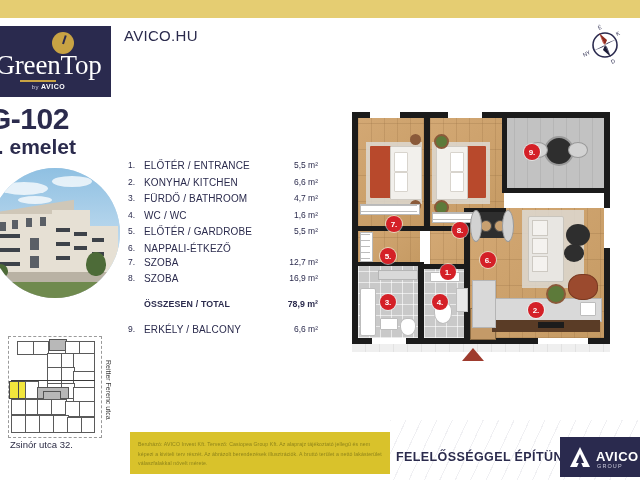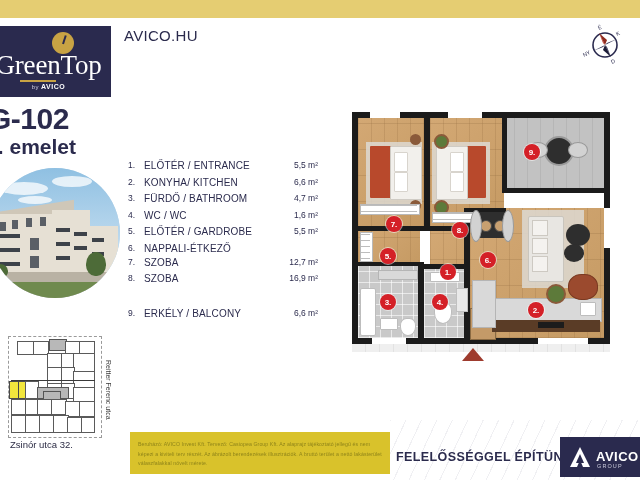--- a/index.html
+++ b/index.html
@@ -347,20 +347,25 @@
       <tr class="row">
         <td class="c-num">8.</td>
         <td class="c-name">SZOBA</td>
         <td class="c-area">16,9 m²</td>
       </tr>
       <tr class="sp-row">
             <td></td>
             <td></td>
             <td></td>
           </tr>
+      <tr class="total row">
+        <td class="c-num"></td>
+        <td class="c-name">ÖSSZESEN / TOTAL</td>
+        <td class="c-area">78,9 m²</td>
+      </tr>
       <tr class="sp-row">
             <td></td>
             <td></td>
             <td></td>
           </tr>
       <tr class="row">
         <td class="c-num">9.</td>
         <td class="c-name">ERKÉLY / BALCONY</td>
         <td class="c-area">6,6 m²</td>
       </tr>

